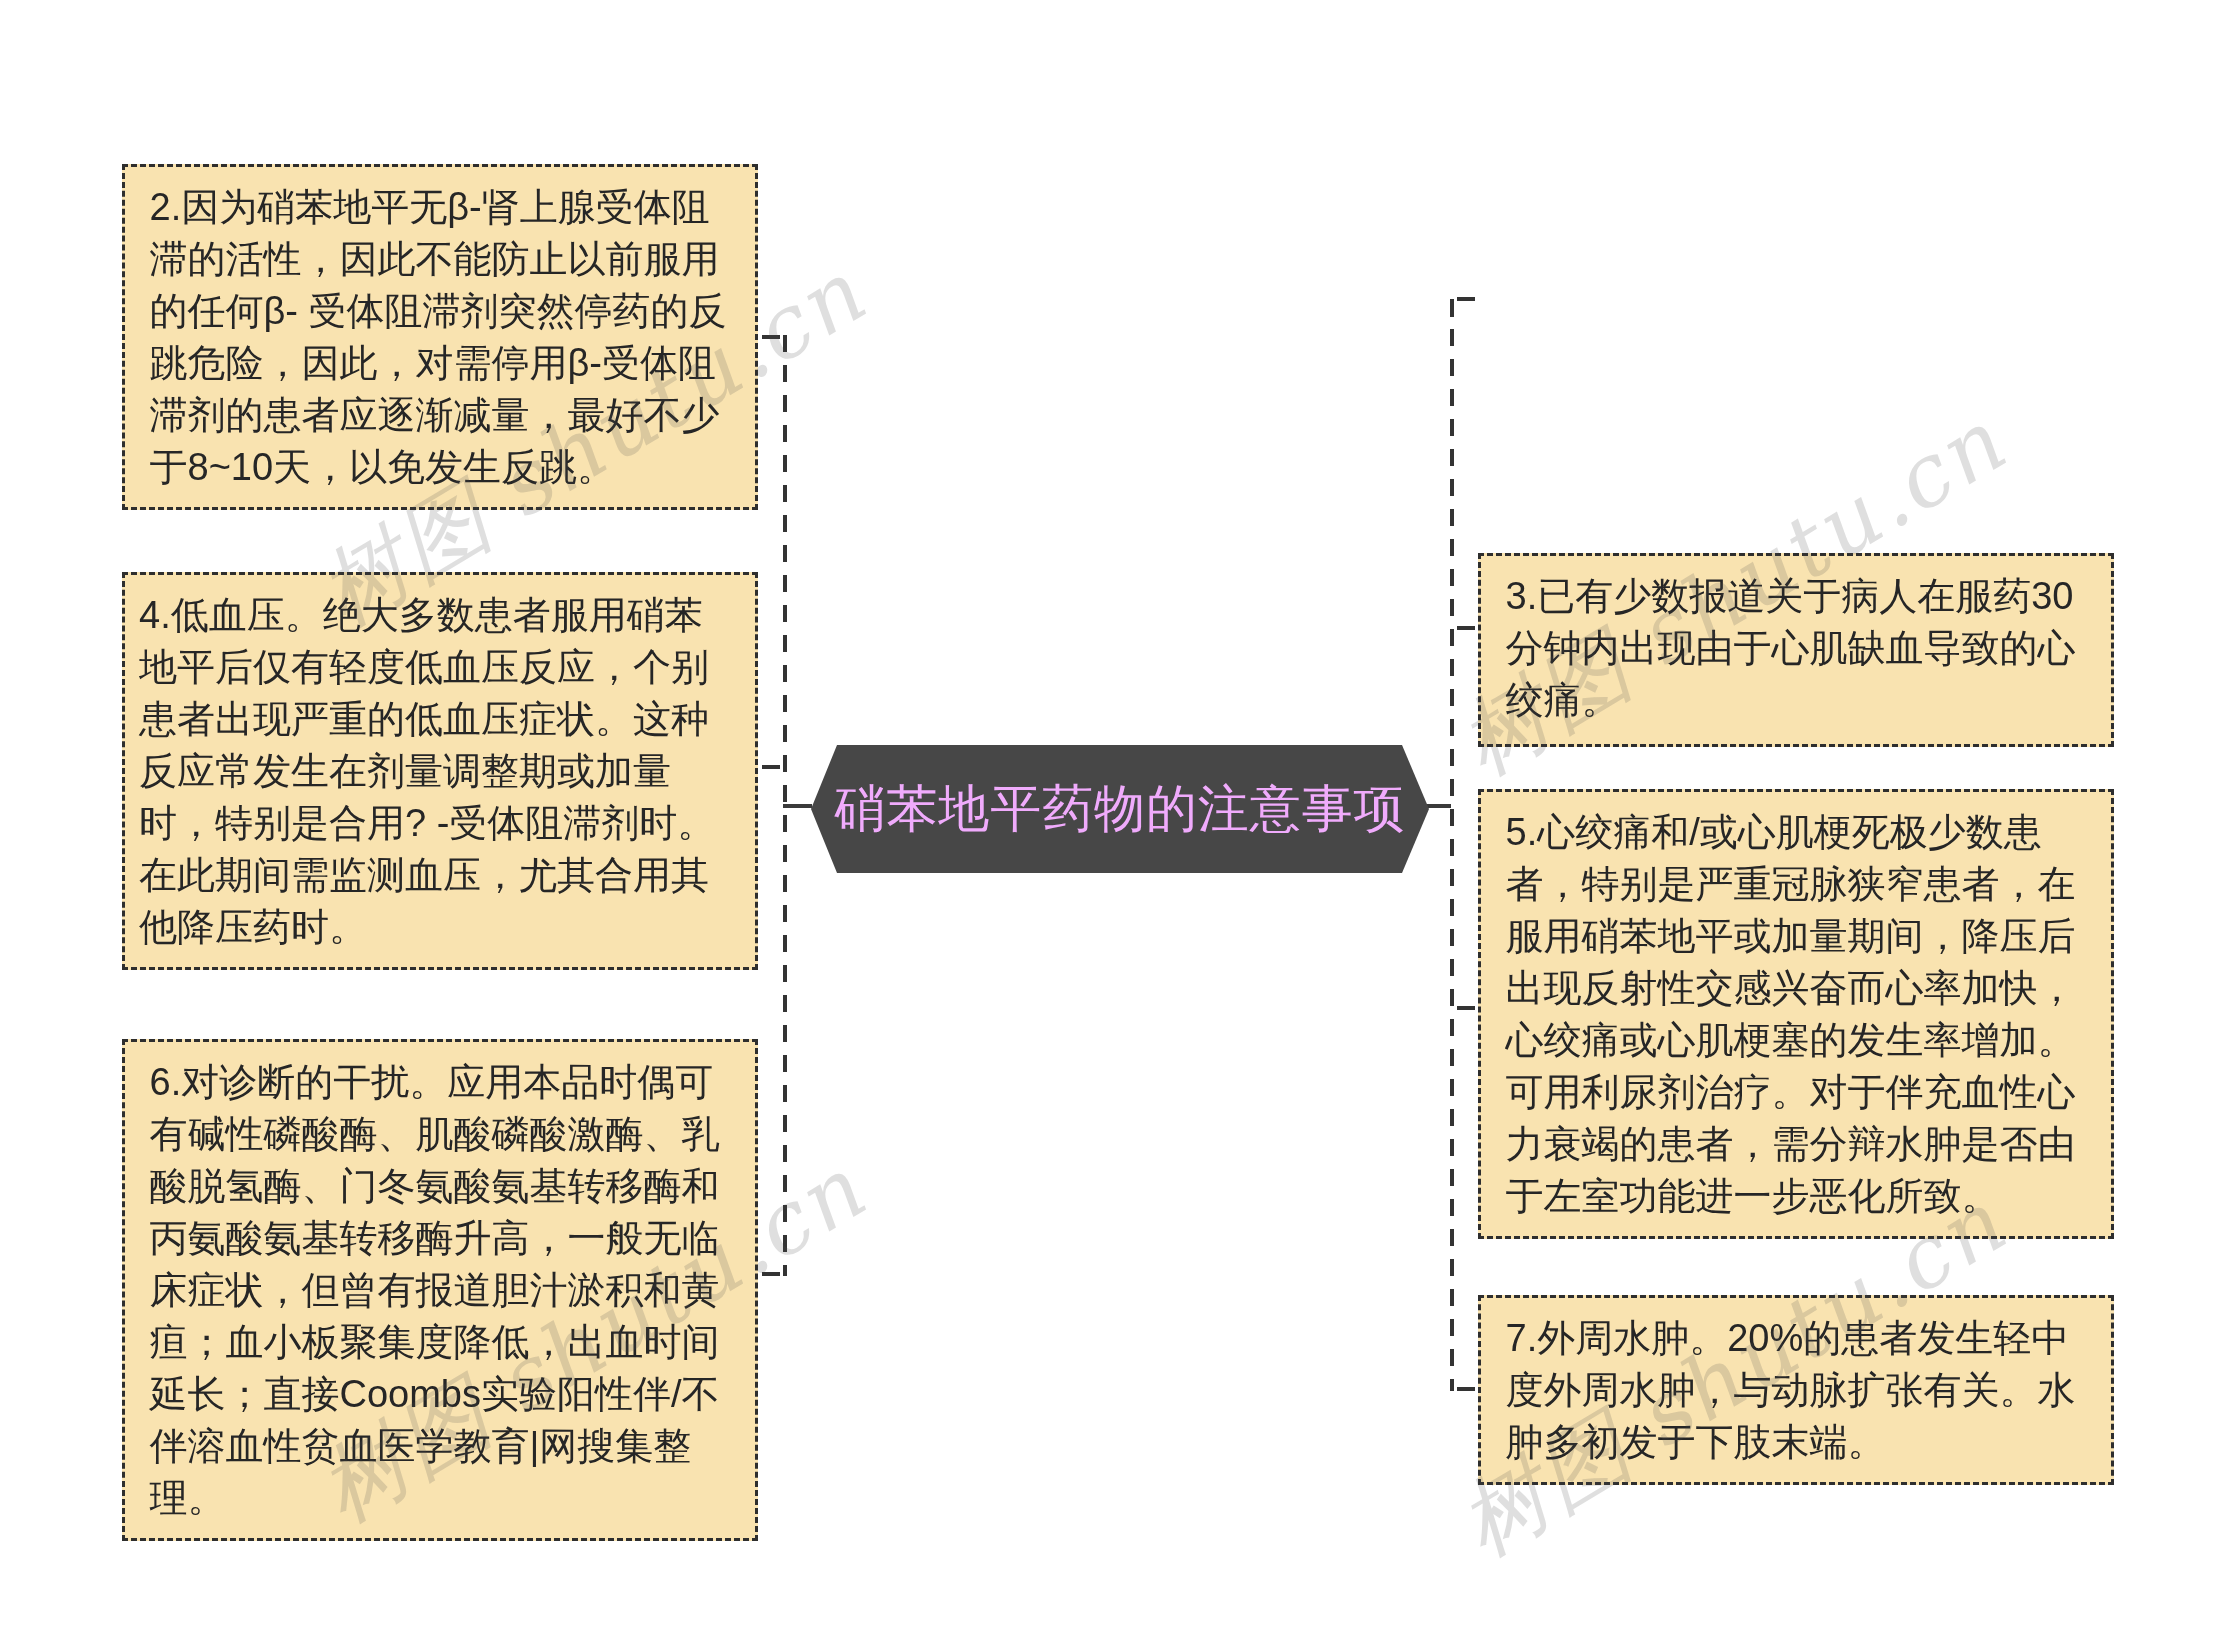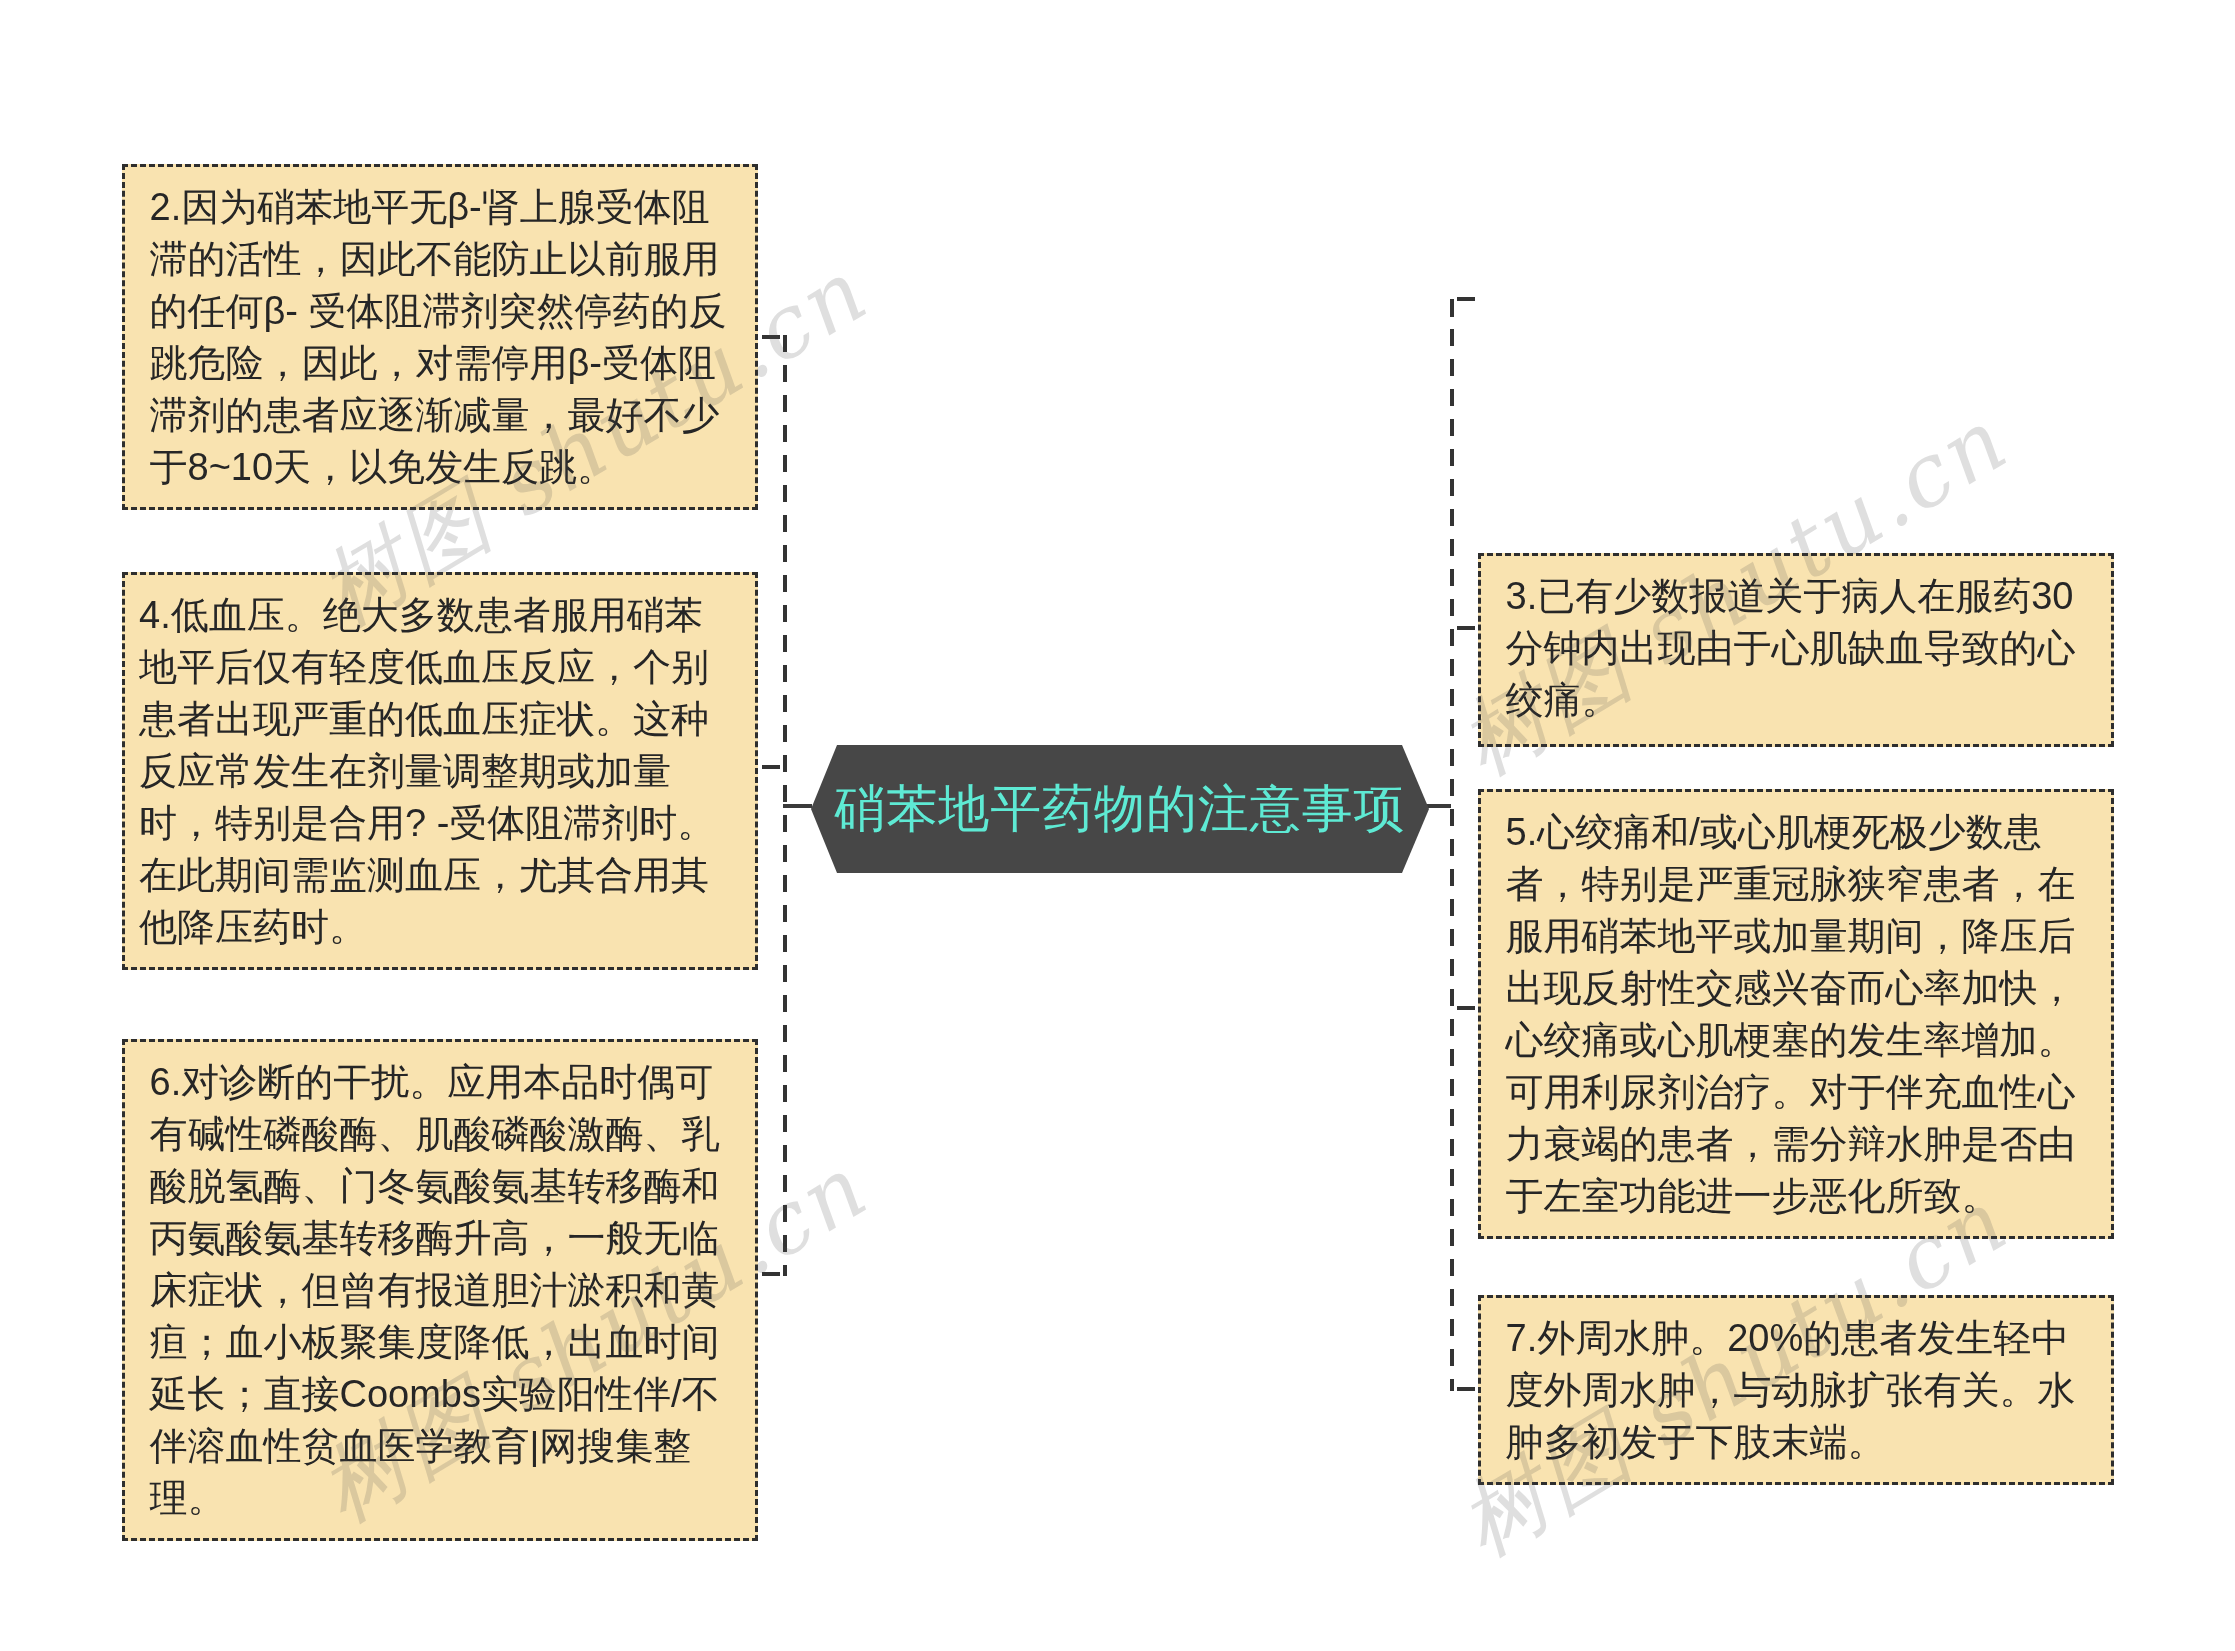--- a/index.html
+++ b/index.html
@@ -17,21 +17,21 @@
   .n-l1{left:122px;top:164px;min-height:344px;}
   .n-l2{left:122px;top:572px;min-height:395px;padding-left:14px;}
   .n-l3{left:122px;top:1039px;min-height:495px;}
   .n-r1{left:1478px;top:127px;min-height:348px;}
   .n-r2{left:1478px;top:533px;min-height:194px;margin-top:20px;}
   .n-r3{left:1478px;top:789px;min-height:441px;}
   .n-r4{left:1478px;top:1295px;min-height:190px;}
   
   .center-node{
     position:absolute;left:811px;top:745px;width:618px;height:128px;
-    background:#474747;color:#5eead4;display:flex;align-items:center;justify-content:center;
+    background:#474747;color:#f0abfc;display:flex;align-items:center;justify-content:center;
     font-size:51px;letter-spacing:0.9px;z-index:3;
     clip-path:polygon(0 50%,26px 0,591px 0,100% 50%,591px 100%,26px 100%);
   }
   
   .vline{
     position:absolute;width:3.5px;z-index:0;
     background:repeating-linear-gradient(180deg,#333333 0 17.5px,transparent 17.5px 30px);
   }
   .trunk-left{left:783px;top:335px;height:941px;}
   .trunk-right{left:1450px;top:299px;height:1092px;}

